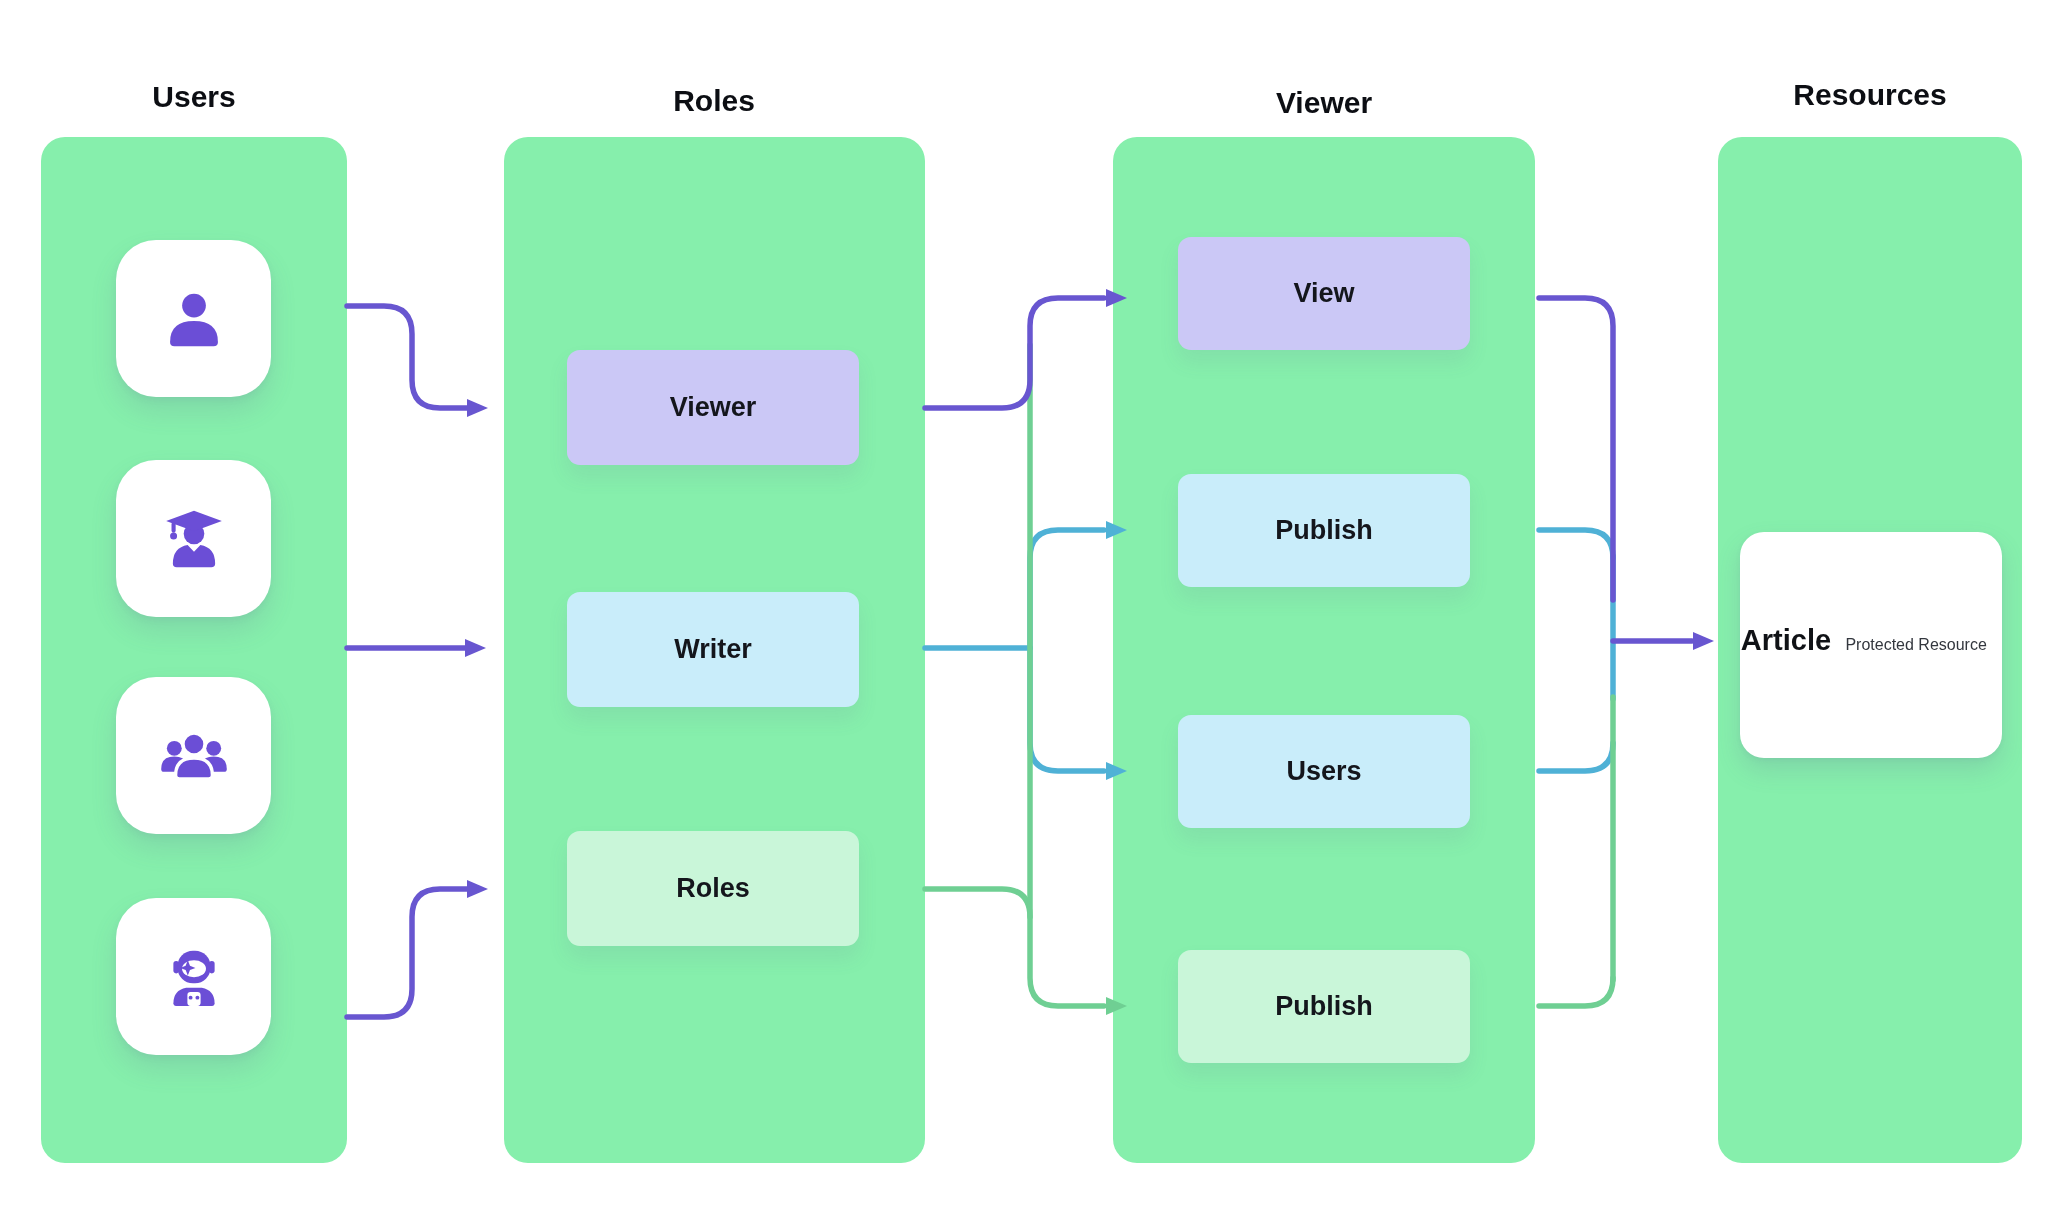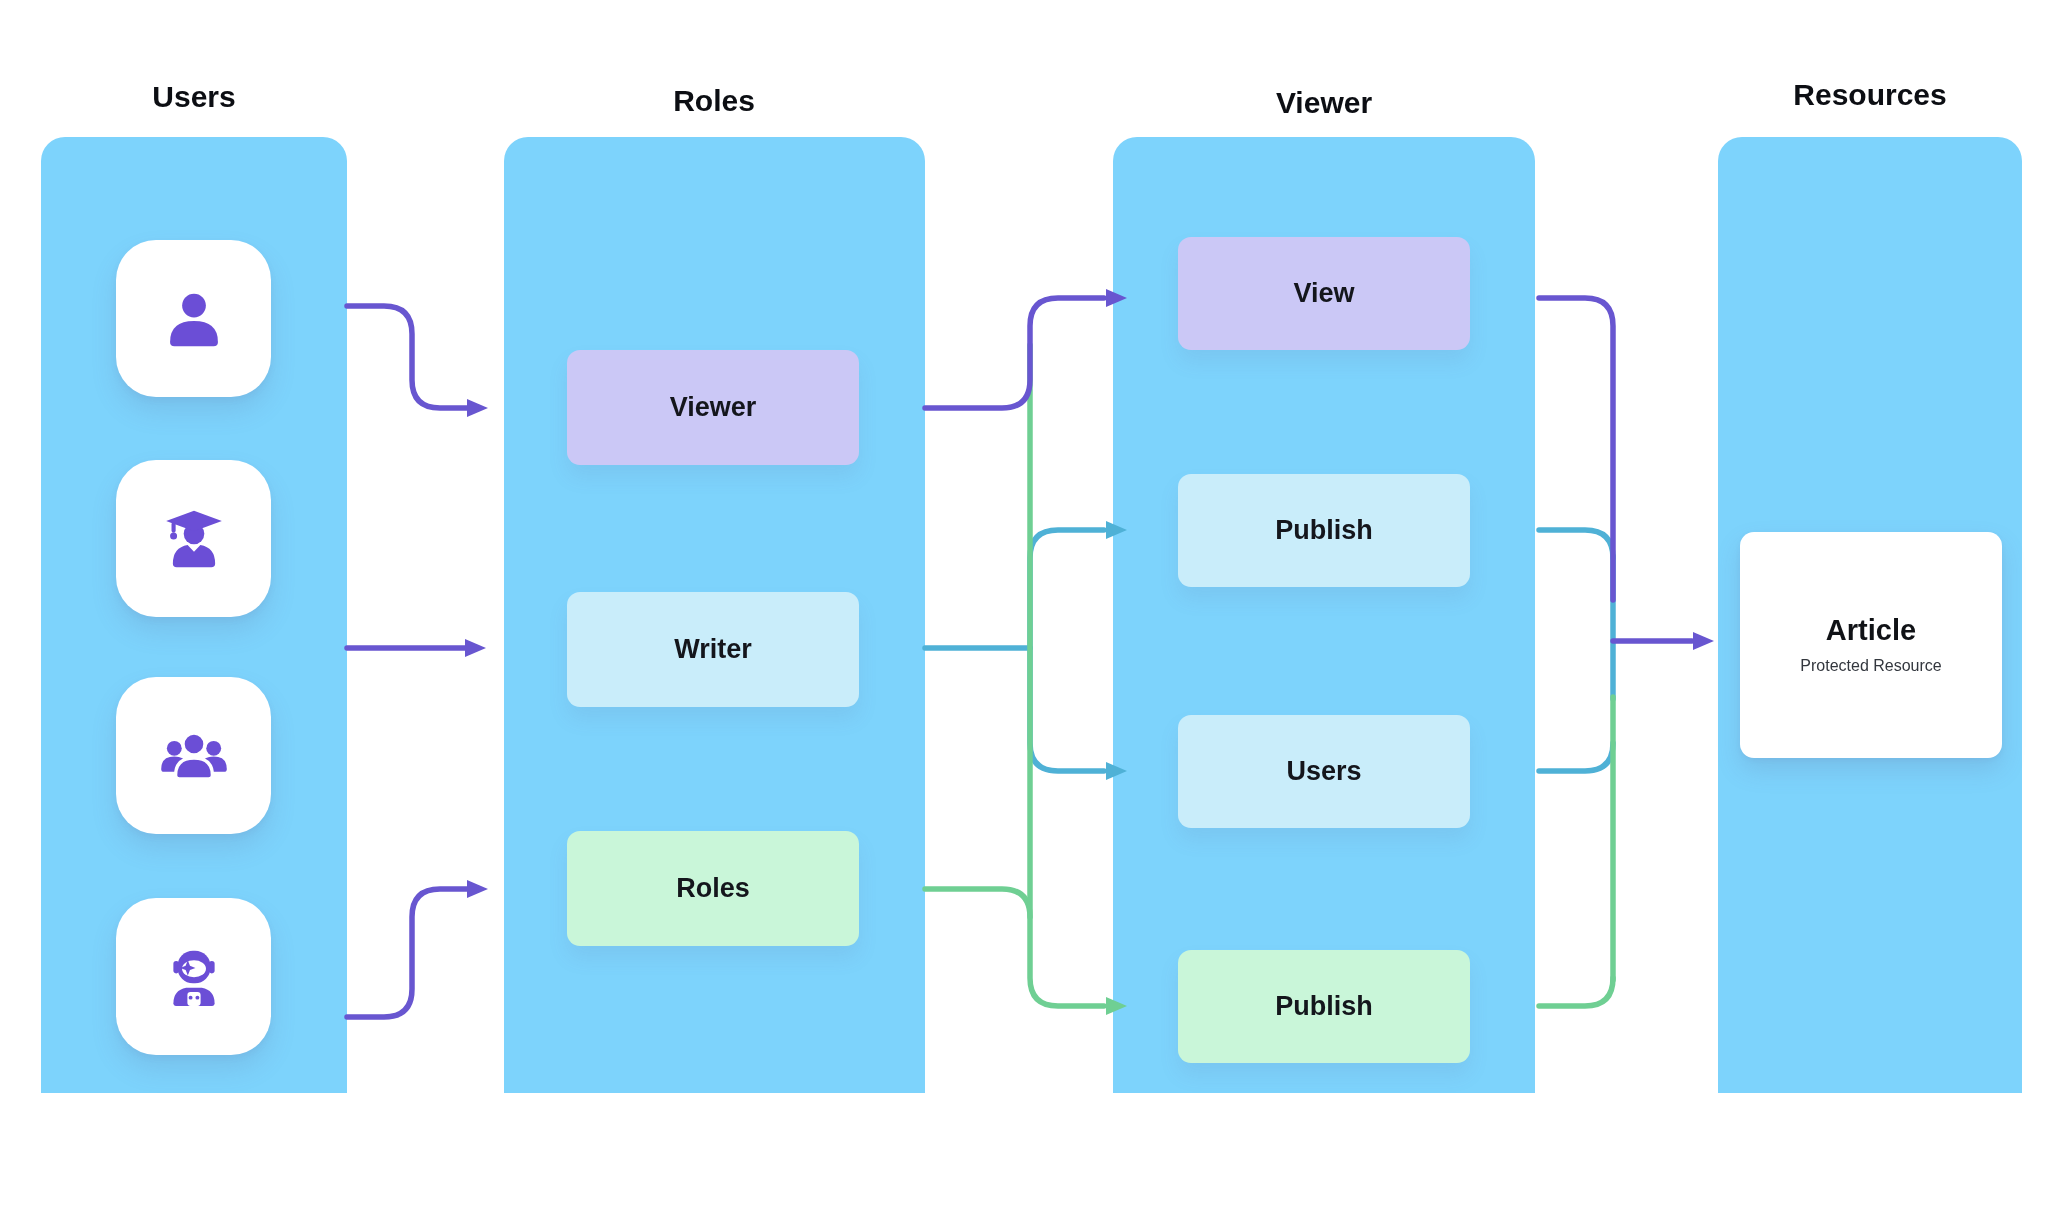--- a/index.html
+++ b/index.html
@@ -1,25 +1,25 @@
 <!DOCTYPE html>
 <html><head>
 <meta charset="utf-8">
 <style>
   html,body{margin:0;padding:0;background:#ffffff;}
   .stage{
-    position:relative;width:2048px;height:1093px;background:#ffffff;overflow:hidden;
+    position:relative;width:2048px;height:1223px;background:#ffffff;overflow:hidden;
     font-family:"Liberation Sans",sans-serif;
   }
   .col-header{
     position:absolute;transform:translateX(-50%);
     font-size:30px;font-weight:700;color:#0c0e13;white-space:nowrap;
   }
   .panel{
-    position:absolute;top:137px;height:1026px;background:#7dd3fc;border-radius:24px;
+    position:absolute;top:137px;height:1026px;background:#86efac;border-radius:24px;
   }
   .panel-users{left:41px;width:306px;}
   .panel-roles{left:504px;width:421px;}
   .panel-actions{left:1113px;width:422px;}
   .panel-resources{left:1718px;width:304px;}
 
   .user-card{
     position:absolute;left:75px;width:155px;height:157px;background:#ffffff;border-radius:40px;
     box-shadow:0 14px 26px rgba(96,100,150,.16),0 3px 6px rgba(96,100,150,.08);
     display:flex;align-items:center;justify-content:center;
@@ -33,23 +33,23 @@
   }
   .role-node{left:63px;height:115px;}
   .rn1{top:213px}.rn2{top:455px}.rn3{top:694px}
   .action-node{left:65px;height:113px;}
   .an1{top:100px}.an2{top:337px}.an3{top:578px}.an4{top:813px}
   .fill-purple{background:#cbc8f6;}
   .fill-cyan{background:#c9edfa;}
   .fill-green{background:#c9f6d9;}
 
   .article-card{
-    position:absolute;left:22px;top:395px;width:262px;height:226px;background:#ffffff;border-radius:14px;
+    position:absolute;left:22px;top:395px;width:262px;height:226px;background:#ffffff;border-radius:24px;
     box-shadow:0 12px 24px rgba(96,100,150,.18),0 2px 5px rgba(96,100,150,.08);
-    display:flex;flex-direction:column;align-items:center;justify-content:center;
+    display:flex;flex-direction:row;align-items:center;justify-content:center;
   }
   .article-title{font-size:29px;font-weight:700;color:#101216;margin-bottom:9px;}
   .article-sub{font-size:16px;font-weight:400;color:#33373e;width:170px;text-align:center;line-height:1.28;}
 
   .connectors{position:absolute;left:0;top:0;z-index:5;pointer-events:none;}
   .icon-svg{display:block;}
 </style>
 </head>
 <body>
 

